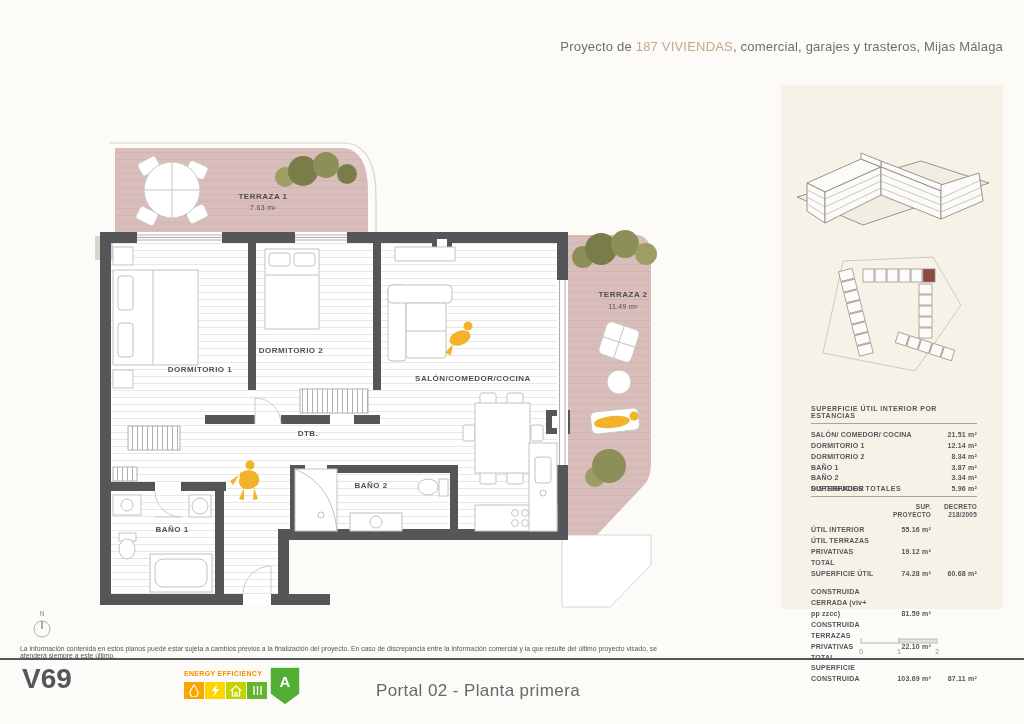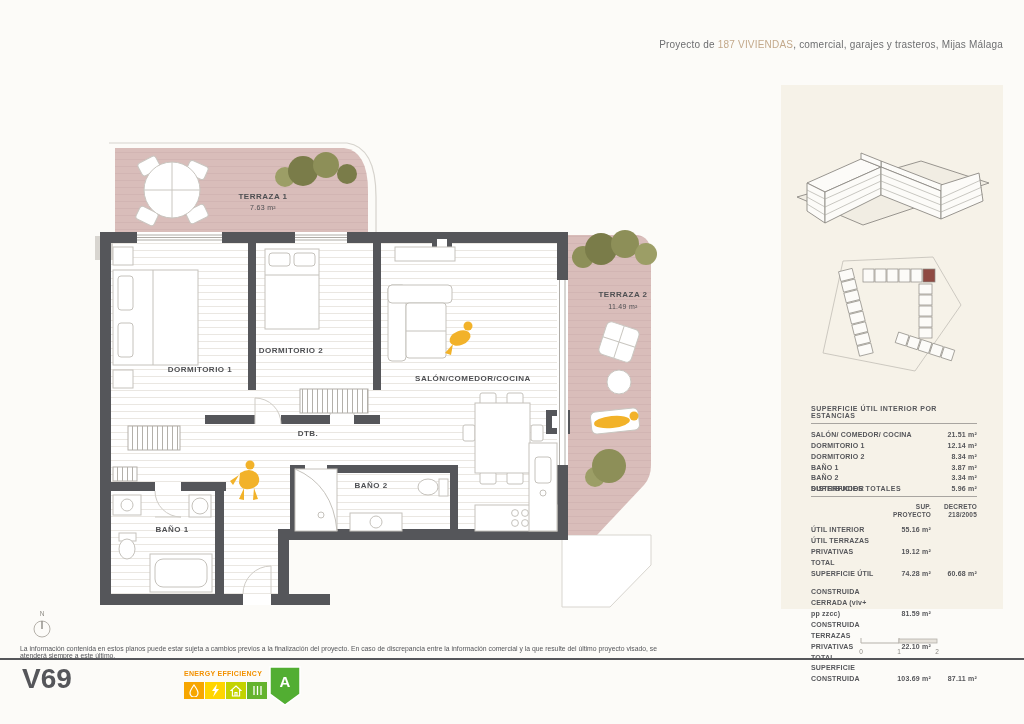--- a/index.html
+++ b/index.html
@@ -1,17 +1,17 @@
 <!DOCTYPE html>
 <html><head>
 <meta charset="utf-8">
 <style>
   html,body{margin:0;padding:0;background:#e8e8e8}
   .page{position:relative;width:1024px;height:724px;background:#fcfbf8;font-family:"Liberation Sans",sans-serif;color:#55565a;overflow:hidden;margin:0 auto}
-  .header{position:absolute;top:39px;right:21px;font-size:10px;letter-spacing:.2px;color:#6d6e70}
+  .header{position:absolute;top:39px;right:21px;font-size:13px;letter-spacing:.2px;color:#6d6e70}
   .header .hl{color:#c3a98b}
   .panel{position:absolute;left:781px;top:85px;width:222px;height:524px;background:#f6f2e8}
   .tbl{position:absolute;left:30px;right:26px;font-size:7px;font-weight:bold;color:#55565a;letter-spacing:.2px}
   .tbl .title{padding-bottom:4px;border-bottom:1px solid #a8a5a0;margin-bottom:6px;letter-spacing:.5px}
   .rowE{display:flex;justify-content:space-between;line-height:1.55}
   .tot{display:grid;grid-template-columns:1fr 50px 42px;column-gap:4px;line-height:1.55;align-items:end}
   .tot .num{text-align:right}
   .tot.hdr{font-size:6.5px;line-height:1.25;margin:2px 0 6px 0}
   .gaptop{margin-top:8px}
   .disclaimer{position:absolute;left:20px;top:645px;width:660px;font-size:6.8px;color:#55565a}
@@ -427,14 +427,15 @@
             </g>
           </svg>
       </div>
     </div>
     <svg class="badge" width="32" height="40" viewBox="0 0 32 40">
       <polygon points="1,1 31,1 31,28 16,39 1,28" fill="#52ae32" stroke="#fff" stroke-width="1.5"></polygon>
       <text class="a" x="16" y="21" text-anchor="middle">A</text>
     </svg>
   </div>
 
+  <div class="portal">Portal 02 - Planta primera</div>
 
 </div>
 
 </body></html>

